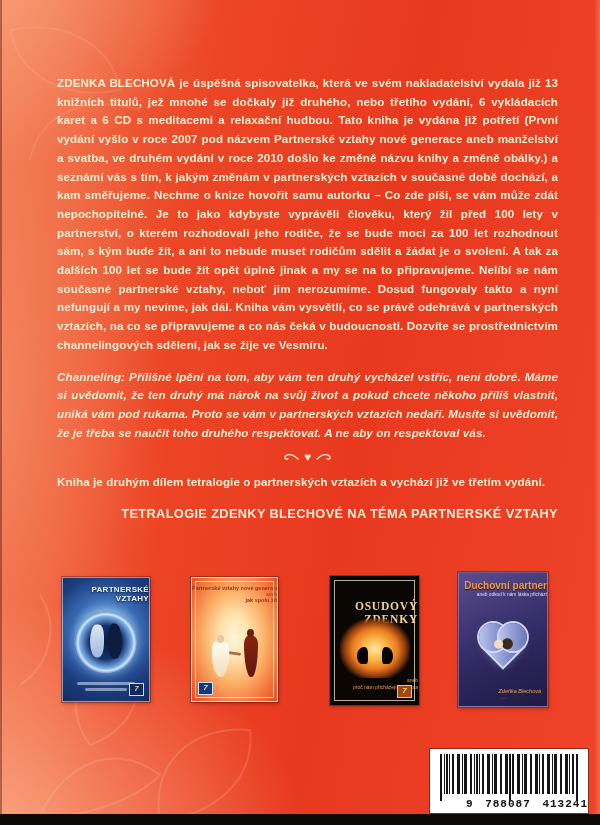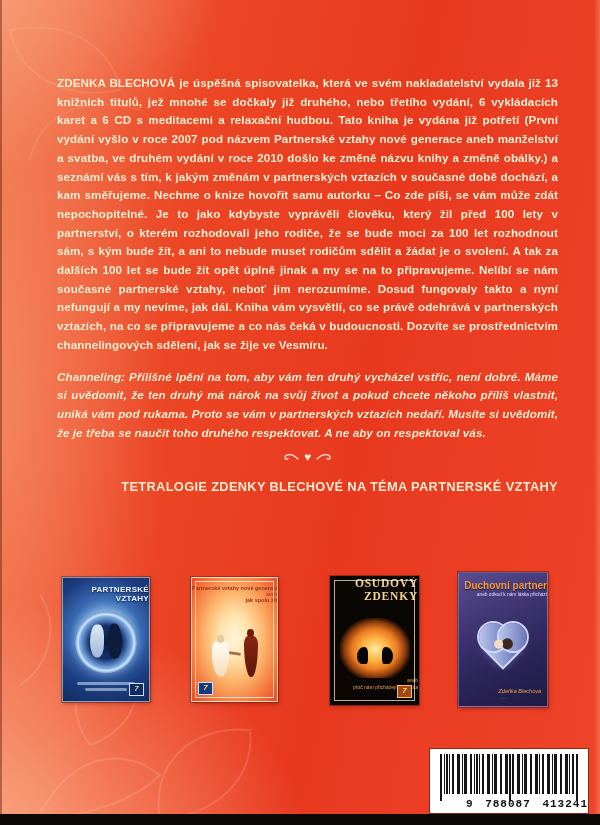--- a/index.html
+++ b/index.html
@@ -63,21 +63,21 @@
   .bride::before{content:"";position:absolute;left:5px;top:-6px;width:7px;height:8px;border-radius:50%;background:#e8c9a2;}
   .groom{position:absolute;right:19px;bottom:24px;width:14px;height:42px;
     background:linear-gradient(#8a2413,#5f170b);border-radius:45% 55% 48% 52%/22% 22% 85% 85%;}
   .groom::before{content:"";position:absolute;left:3px;top:-6px;width:7px;height:8px;border-radius:50%;background:#6e1d0e;}
   .hands{position:absolute;left:37px;bottom:46px;width:12px;height:3px;background:rgba(120,40,20,.65);border-radius:2px;transform:rotate(8deg);}
 
   .cover3{left:330px;top:576px;width:87px;height:127px;background:#0a0604;border:1px solid #050302;}
   .cover3::after{content:"";position:absolute;inset:3px;border:1px solid rgba(255,245,220,.7);pointer-events:none;}
   .cover3 .t{font-family:"Liberation Serif",serif;font-size:11.5px;line-height:12.5px;font-weight:700;
     color:#f2d488;letter-spacing:.8px;}
-  .cover3 .t:first-child{margin-top:0;}
+  .cover3 .t:first-child{margin-top:23px;}
   .sun{position:absolute;left:50%;top:56%;transform:translate(-50%,-50%);width:70px;height:60px;
     background:radial-gradient(ellipse at 50% 52%, #ffe9a0 0%, #ffb648 24%, #e87a20 46%, #8a3a0c 62%, rgba(10,5,2,0) 74%);}
   .sit-l,.sit-r{position:absolute;bottom:14px;width:11px;height:17px;background:#050302;}
   .sit-l{left:17px;border-radius:60% 30% 20% 45%/55% 35% 30% 45%;}
   .sit-r{right:17px;border-radius:30% 60% 45% 20%/35% 55% 45% 30%;}
   .cover3 .s1{position:absolute;left:0;right:0;bottom:21px;font-size:5px;color:#e89a50;}
   .cover3 .s2{position:absolute;left:0;right:0;bottom:14px;font-size:5px;color:#e89a50;}
 
   .cover4{left:458px;top:572px;width:88px;height:133px;
     background:linear-gradient(155deg,#5a4d8e 0%,#3c3370 38%,#2a2458 68%,#201a44 100%);
@@ -141,20 +141,21 @@
     <p class="p-channeling">Channeling: Přílišné lpění na tom, aby vám ten druhý vycházel vstříc, není dobré. Máme si uvědomit, že ten druhý má nárok na svůj život a pokud chcete někoho příliš vlastnit, uniká vám pod rukama. Proto se vám v partnerských vztazích nedaří. Musíte si uvědomit, že je třeba se naučit toho druhého respektovat. A ne aby on respektoval vás.</p>
     <div class="ornament">
       <svg width="16" height="10" viewBox="0 0 16 10">
         <path d="M15 7 C9 1 3 2 2 5 C1.5 7 4 8 5 6.5" fill="none" stroke="#ffeccf" stroke-width="1.3" stroke-linecap="round"></path>
       </svg>
       <span class="heart">♥</span>
       <svg width="16" height="10" viewBox="0 0 16 10">
         <path d="M1 7 C7 1 13 2 14 5 C14.5 7 12 8 11 6.5" fill="none" stroke="#ffeccf" stroke-width="1.3" stroke-linecap="round"></path>
       </svg>
     </div>
+    <p class="p-closing">Kniha je druhým dílem tetralogie o partnerských vztazích a vychází již ve třetím vydání.</p>
     <div class="tetralogy-heading">TETRALOGIE ZDENKY BLECHOVÉ NA TÉMA PARTNERSKÉ VZTAHY</div>
   </div>
 
   <div class="cover cover1">
     <span class="tiny t">PARTNERSKÉ</span>
     <span class="tiny t" style="margin-top:0;">VZTAHY</span>
     <div class="moon-circle">
       <div class="face-l"></div>
       <div class="face-r"></div>
     </div>

